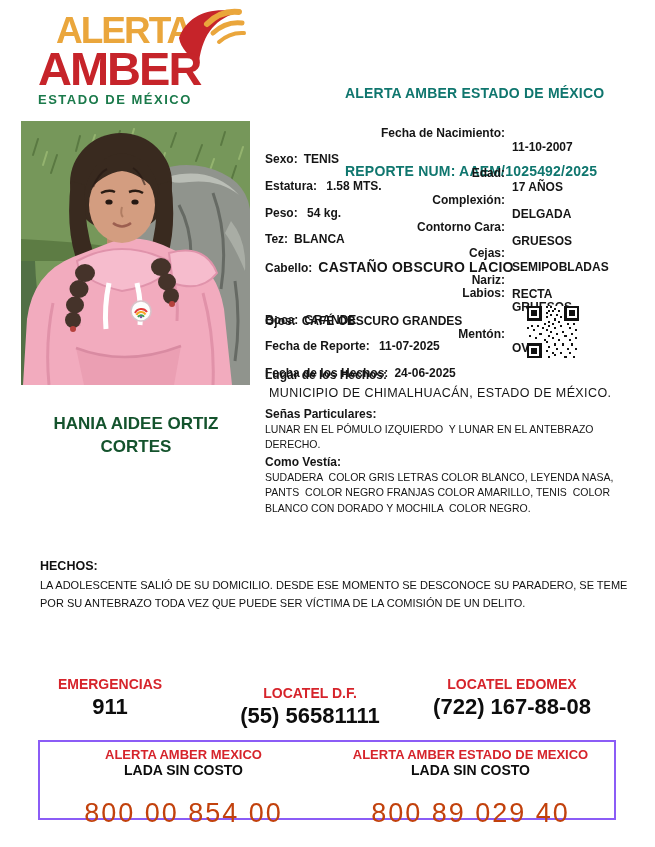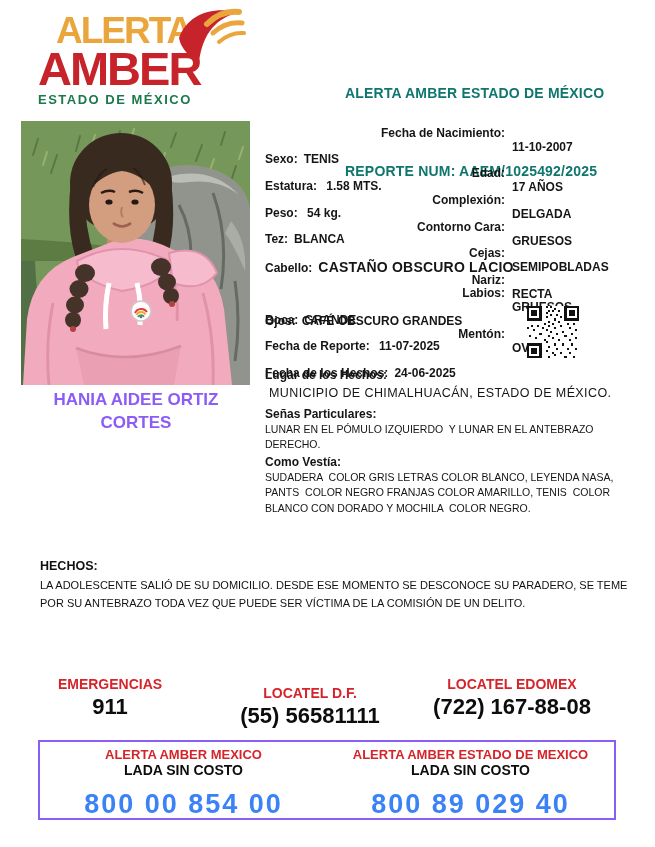--- a/index.html
+++ b/index.html
@@ -14,22 +14,22 @@
     color:#eaa63c; letter-spacing:-2px; line-height:1; transform:scaleY(1.02); }
   .logo-amber { position:absolute; left:3px; top:41px; font-size:47px; font-weight:bold;
     color:#c6242a; letter-spacing:-2px; line-height:1; }
   .logo-sub { position:absolute; left:3px; top:88px; font-size:13px; font-weight:bold;
     color:#1b7a4b; letter-spacing:1.5px; white-space:pre; }
   .logo-swoosh { position:absolute; left:138px; top:-2px; }
   .header-title { position:absolute; left:345px; top:28px; font-size:14px; font-weight:bold;
     line-height:26px; color:#0f766e; letter-spacing:.2px; white-space:pre; }
   
   .photo { position:absolute; left:21px; top:121px; width:229px; height:264px; background:#76975a; }
-  .name { position:absolute; left:8px; top:388px; width:256px; text-align:center;
-    color:#8b5cf6; font-weight:bold; font-size:17px; line-height:23px; }
+  .name { position:absolute; left:8px; top:412px; width:256px; text-align:center;
+    color:#14532d; font-weight:bold; font-size:17px; line-height:23px; }
   
   .fields { position:absolute; left:265px; top:104px; width:382px; height:430px;
     font-size:12px; font-weight:bold; color:#151515; }
   .frow { position:absolute; left:0; width:382px; height:18px; white-space:pre; }
   .fl { position:absolute; left:0; white-space:pre; }
   .fl .val { margin-left:6px; }
   .fl .val.small { font-size:14px; letter-spacing:.2px; }
   .rl { position:absolute; left:130px; width:110px; text-align:right; white-space:pre; }
   .rl.wide { left:20px; width:220px; }
   .rv { position:absolute; left:247px; white-space:pre; }
@@ -53,21 +53,21 @@
   .em-2 { left:205px; width:210px;margin-top:9px; }
   .em-3 { left:407px; width:210px; }
   .em-label { color:#d6242b; font-weight:bold; font-size:14px; }
   .em-number { color:#0d0d0d; font-weight:bold; font-size:22px; margin-top:2px; }
   
   .footer { position:absolute; left:38px; top:740px; width:578px; height:80px;
     border:2px solid #8b5cf6; box-sizing:border-box; display:flex; }
   .f-col { flex:1; text-align:center; padding-top:5px; }
   .f-title { color:#d6242b; font-weight:bold; font-size:13px; line-height:15px; }
   .f-sub { color:#0d0d0d; font-weight:bold; font-size:14px; line-height:16px; }
-  .f-num { color:#3b82f6; font-weight:bold; font-size:27px; letter-spacing:2px; margin-top:11px; }
+  .f-num { color:#c2410c; font-weight:normal; font-size:27px; letter-spacing:2px; margin-top:20px; }
 </style>
 </head>
 <body>
 
 <div class="page">
 
   <div class="logo">
     <div class="logo-alerta">ALERTA</div>
     <div class="logo-swoosh">
       <svg width="78" height="66" viewBox="0 0 78 66">

